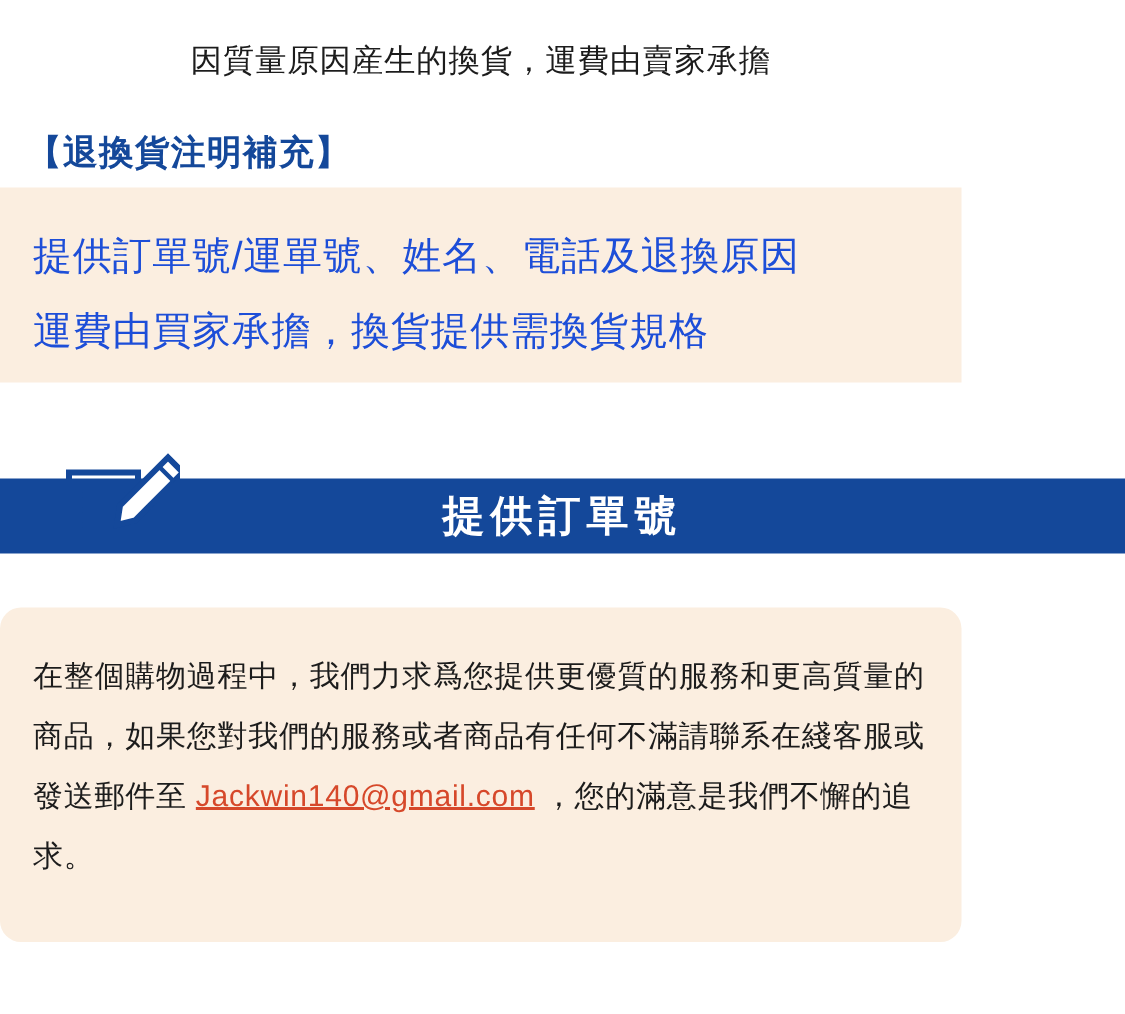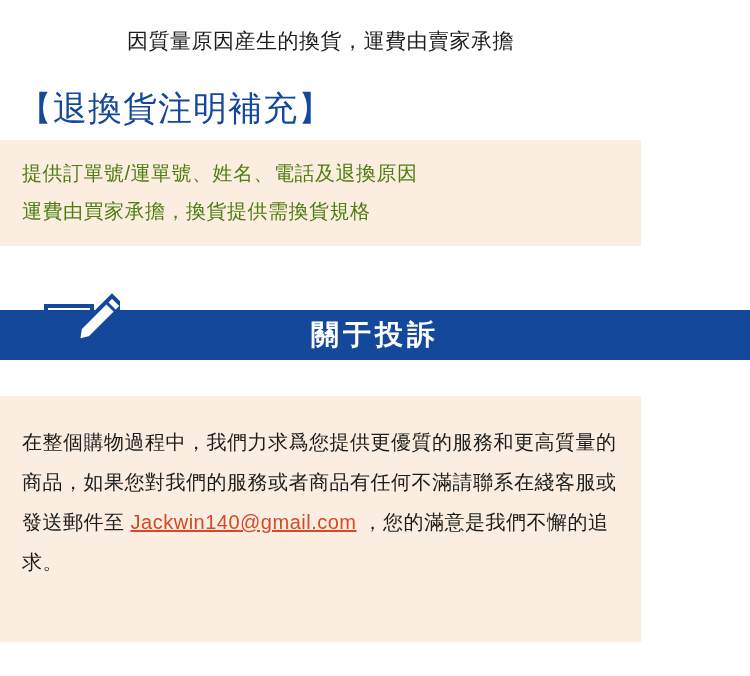--- a/index.html
+++ b/index.html
@@ -28,37 +28,38 @@
     font-size: 21px;
     line-height: 46px;
     color: #1c1c1c;
     text-align: center;
     letter-spacing: 0.5px;
   }
 
   
   .section-heading {
     margin: 22px 0 8px 18px;
-    font-size: 34px;
-    font-weight: normal;
+    font-size: 23px;
+    font-weight: bold;
     color: #14489a;
     letter-spacing: 1px;
   }
 
   
   .note-box {
     background: #fbeee0;
     margin: 0;
     padding: 14px 0 16px 22px;
   }
   .note-line {
-    font-size: 20px;
+    font-size: 26px;
     line-height: 38px;
-    color: #4d7c0f;
+    color: #1d4ed8;
     letter-spacing: 0.5px;
+    margin-top: 12px;
   }
 
   
   .banner-wrap {
     position: relative;
     margin-top: 42px;
     height: 78px;
   }
   .banner-bar {
     position: absolute;
@@ -86,21 +87,22 @@
     left: 36px;
     top: 0px;
     width: 84px;
     height: 78px;
   }
 
   
   .complaint-box {
     background: #fbeee0;
     margin-top: 30px;
-    padding: 26px 22px 60px 22px;
+    padding: 26px 22px 37px 22px;
+    border-radius: 14px;
   }
   .complaint-text {
     font-size: 20px;
     line-height: 40px;
     color: #1c1c1c;
     letter-spacing: 0.5px;
   }
   .email {
     color: #d6482a;
     text-decoration: underline;
@@ -117,21 +119,21 @@
 
   <div class="section-heading">【退換貨注明補充】</div>
 
   <div class="note-box">
     <div class="note-line">提供訂單號/運單號、姓名、電話及退換原因</div>
     <div class="note-line">運費由買家承擔，換貨提供需換貨規格</div>
   </div>
 
   <div class="banner-wrap">
     <div class="banner-bar"></div>
-    <div class="banner-title">關于投訴</div>
+    <div class="banner-title">提供訂單號</div>
     <span class="banner-icon">
       <svg width="84" height="78" viewBox="0 0 84 78" xmlns="http://www.w3.org/2000/svg">
 
         <path d="M10 18 L56 18 L56 68 L10 68 Z" fill="none" stroke="#14489a" stroke-width="4"></path>
 
         <line x1="19" y1="33" x2="47" y2="33" stroke="#14489a" stroke-width="3"></line>
         <line x1="19" y1="43" x2="47" y2="43" stroke="#14489a" stroke-width="3"></line>
         <line x1="19" y1="53" x2="38" y2="53" stroke="#14489a" stroke-width="3"></line>
 
         <path d="M44 40 L76 8 L86 18 L54 50 L42 53 Z" fill="#ffffff" stroke="#14489a" stroke-width="4"></path>

